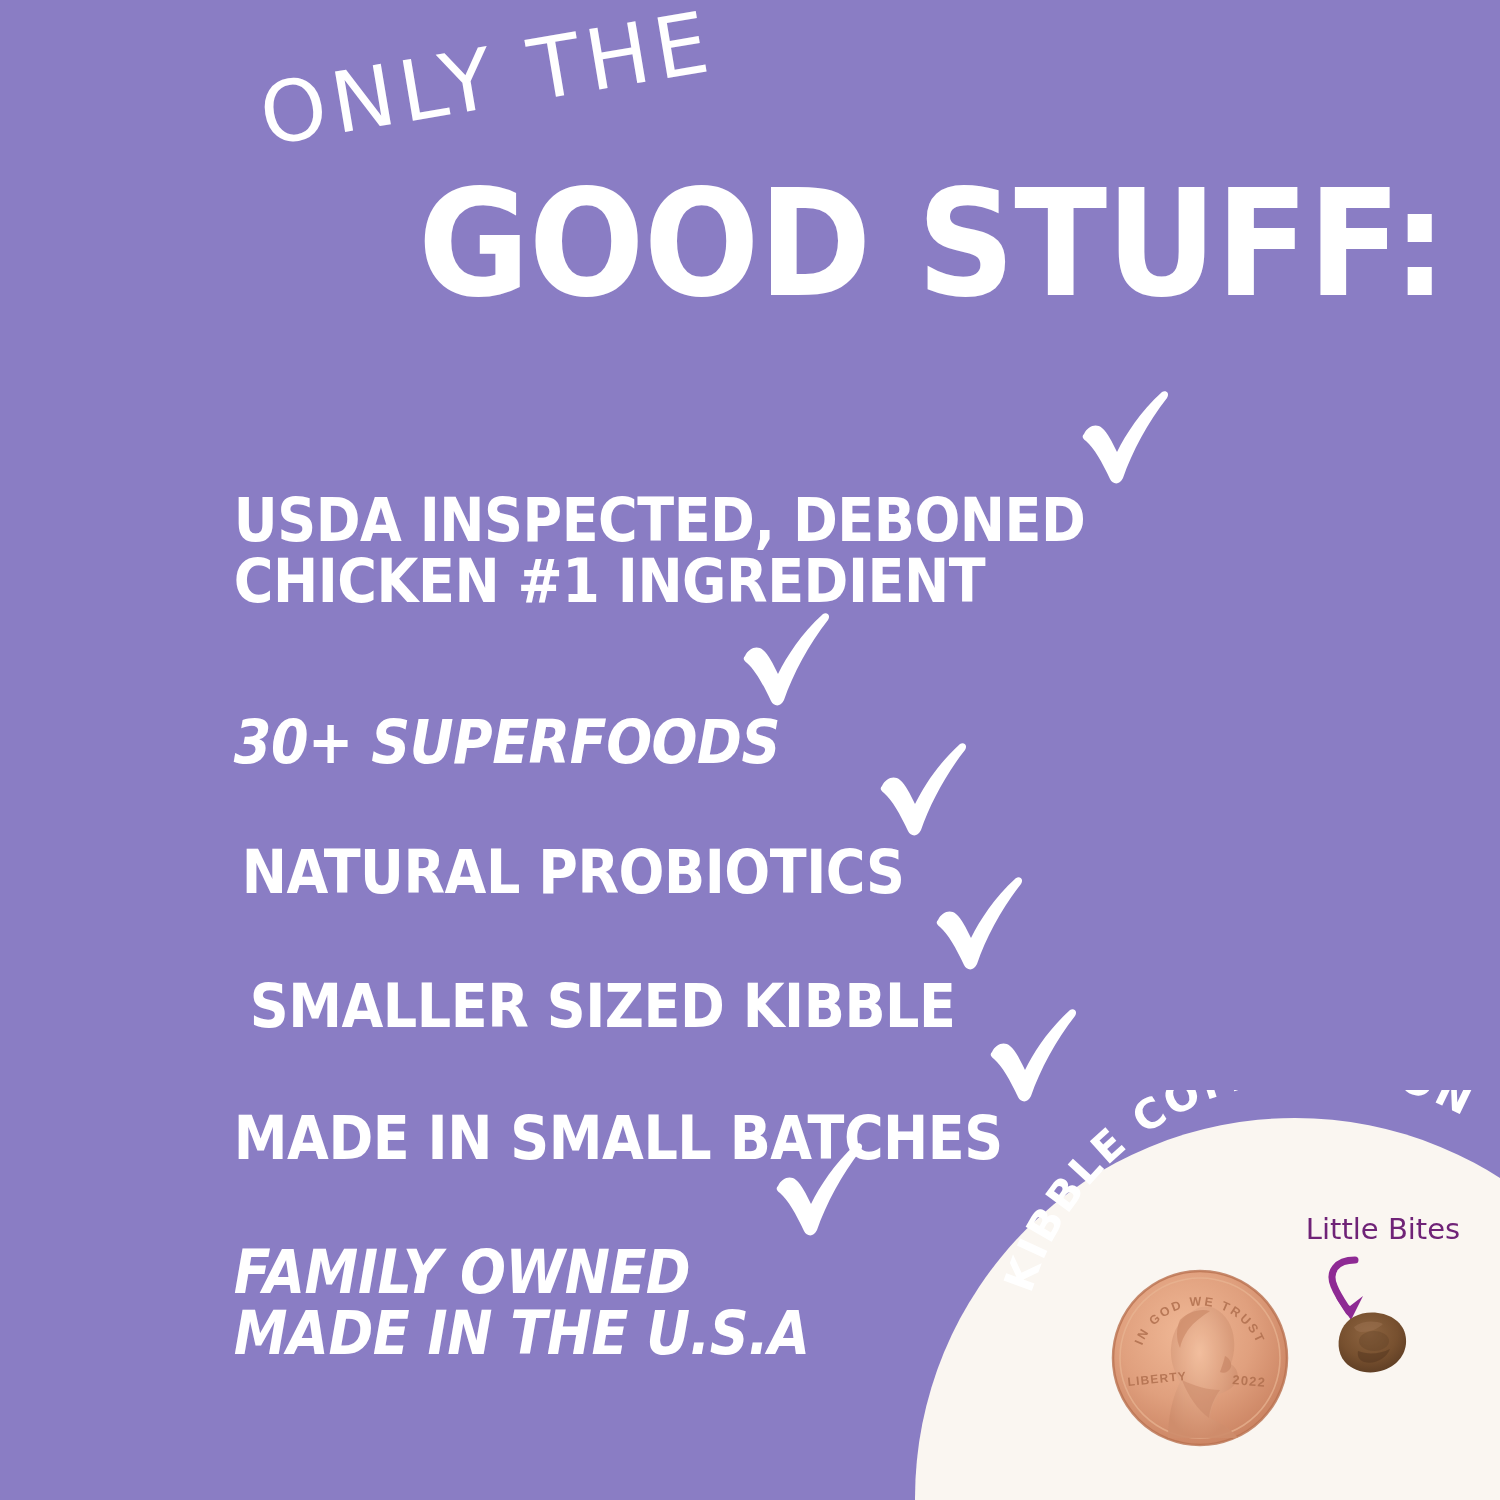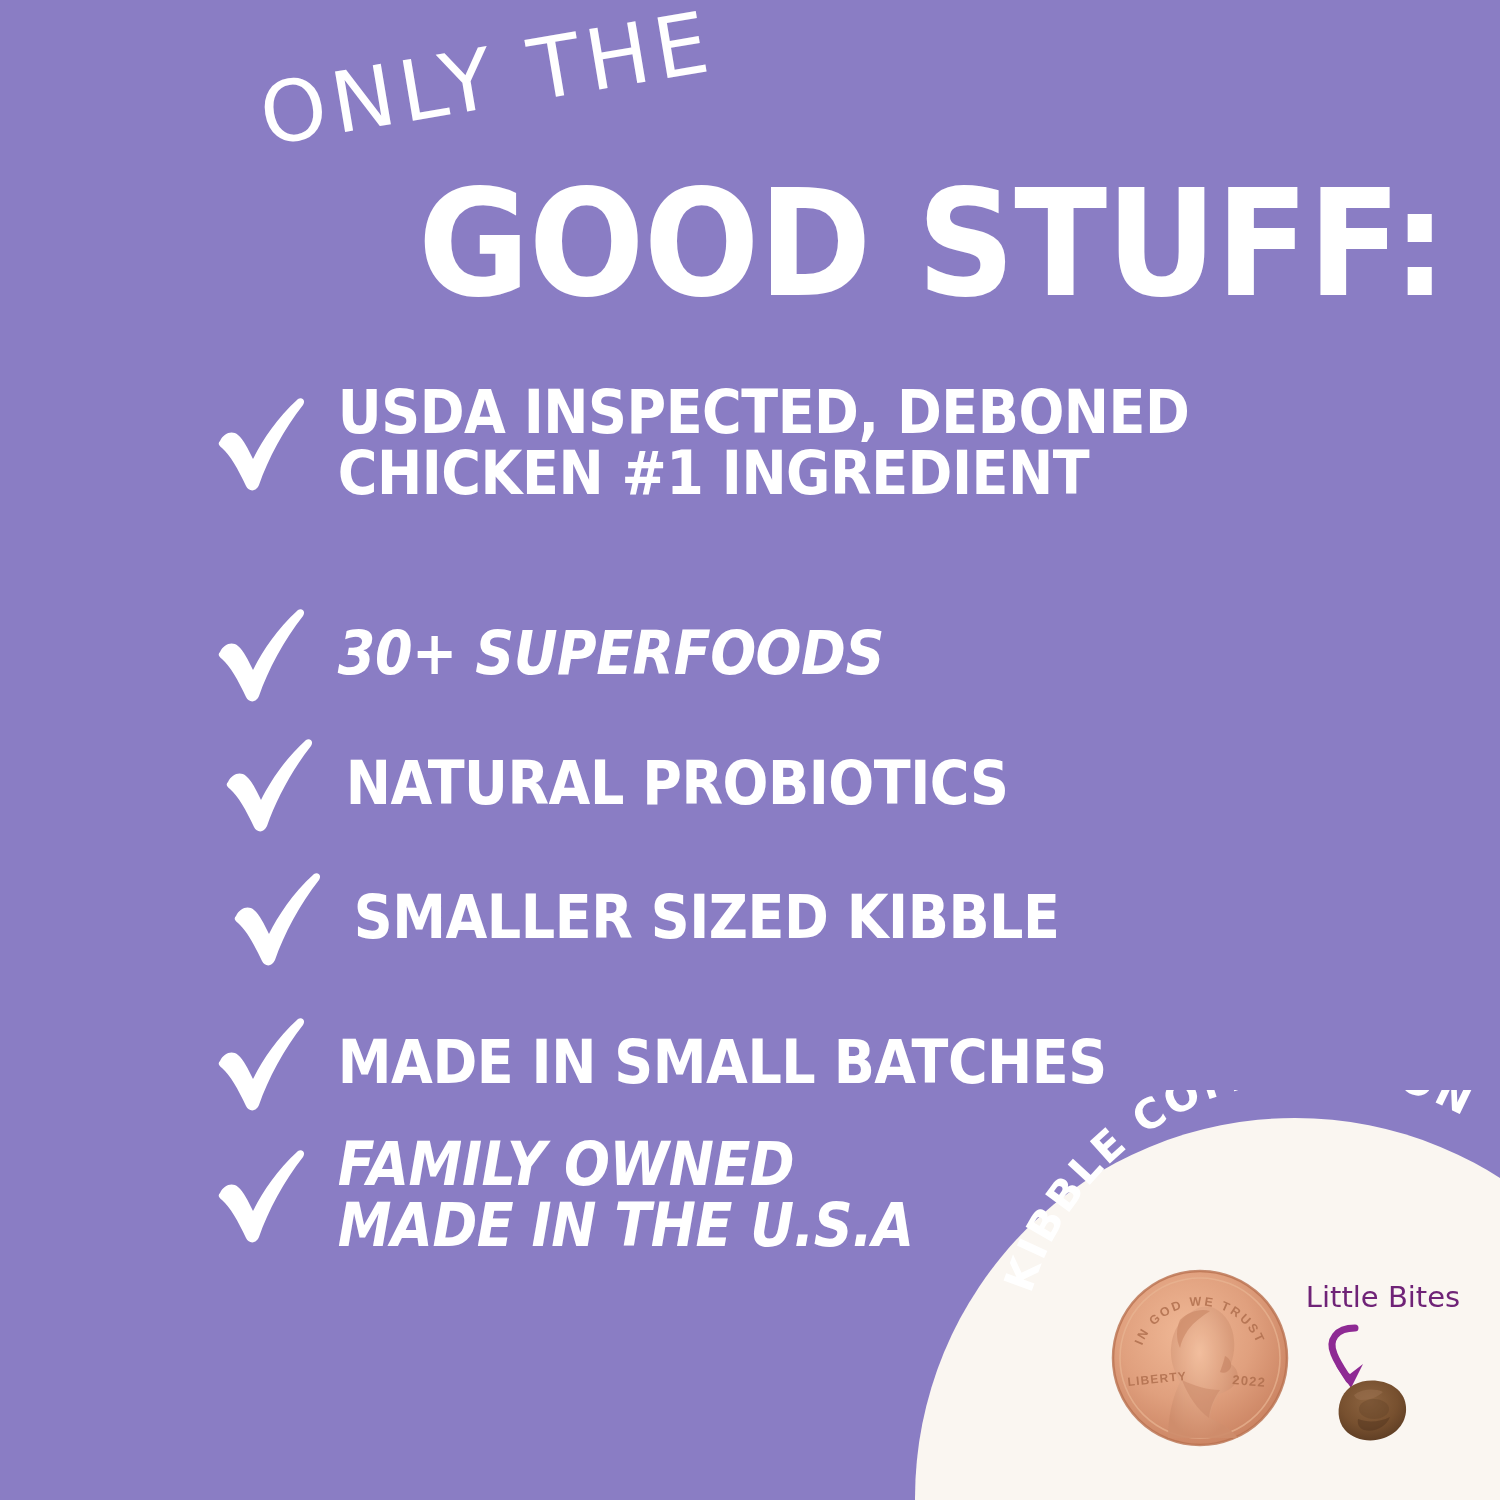--- a/index.html
+++ b/index.html
@@ -58,21 +58,22 @@
 
   
   .bullets{
     position:absolute;
     left:214px; top:382px;
     width:1120px;
   }
   .bullet-row{
     position:absolute;
     display:flex;
-    align-items:center;
+    align-items:flex-end;
+    flex-direction:column;
   }
   .check-icon{
     width:104px;
     height:96px;
     flex:0 0 104px;
     display:block;
     margin-top:4px;
   }
   .bullet-text{
     font-family:"DejaVu Sans", sans-serif;
@@ -105,21 +106,21 @@
   }
 
   .penny{
     position:absolute;
     left:1110px; top:1268px;
     width:180px; height:180px;
   }
 
   .kibble-callout{
     position:absolute;
-    left:1288px; top:1280px;
+    left:1288px; top:1212px;
     width:190px;
     height:200px;
   }
   .little-bites-label{
     position:absolute;
     left:0; top:0;
     width:190px;
     text-align:center;
     font-family:"DejaVu Sans", sans-serif;
     font-size:29px;
@@ -175,21 +176,21 @@
       <div class="bullet-text">NATURAL PROBIOTICS</div>
     </div>
 
     <div class="bullet-row" style="top:486px;left:16px;">
       <svg class="check-icon" viewBox="0 0 104 96">
         <path d="M6 44 C10 36 18 33 24 38 C30 43 34 52 39 62 C48 44 62 22 84 2 C88 0 92 3 89 8 C70 32 54 62 45 88 C42 95 35 95 32 89 C24 72 16 58 8 51 C4 48 4 46 6 44 Z" fill="#ffffff"></path>
       </svg>
       <div class="bullet-text">SMALLER SIZED KIBBLE</div>
     </div>
 
-    <div class="bullet-row" style="top:618px;left:0px;margin-top:13px;">
+    <div class="bullet-row" style="top:618px;left:0px;">
       <svg class="check-icon" viewBox="0 0 104 96">
         <path d="M6 44 C10 36 18 33 24 38 C30 43 34 52 39 62 C48 44 62 22 84 2 C88 0 92 3 89 8 C70 32 54 62 45 88 C42 95 35 95 32 89 C24 72 16 58 8 51 C4 48 4 46 6 44 Z" fill="#ffffff"></path>
       </svg>
       <div class="bullet-text">MADE IN SMALL BATCHES</div>
     </div>
 
     <div class="bullet-row" style="top:752px;left:0px;font-style:italic;">
       <svg class="check-icon" viewBox="0 0 104 96">
         <path d="M6 44 C10 36 18 33 24 38 C30 43 34 52 39 62 C48 44 62 22 84 2 C88 0 92 3 89 8 C70 32 54 62 45 88 C42 95 35 95 32 89 C24 72 16 58 8 51 C4 48 4 46 6 44 Z" fill="#ffffff"></path>
       </svg>

